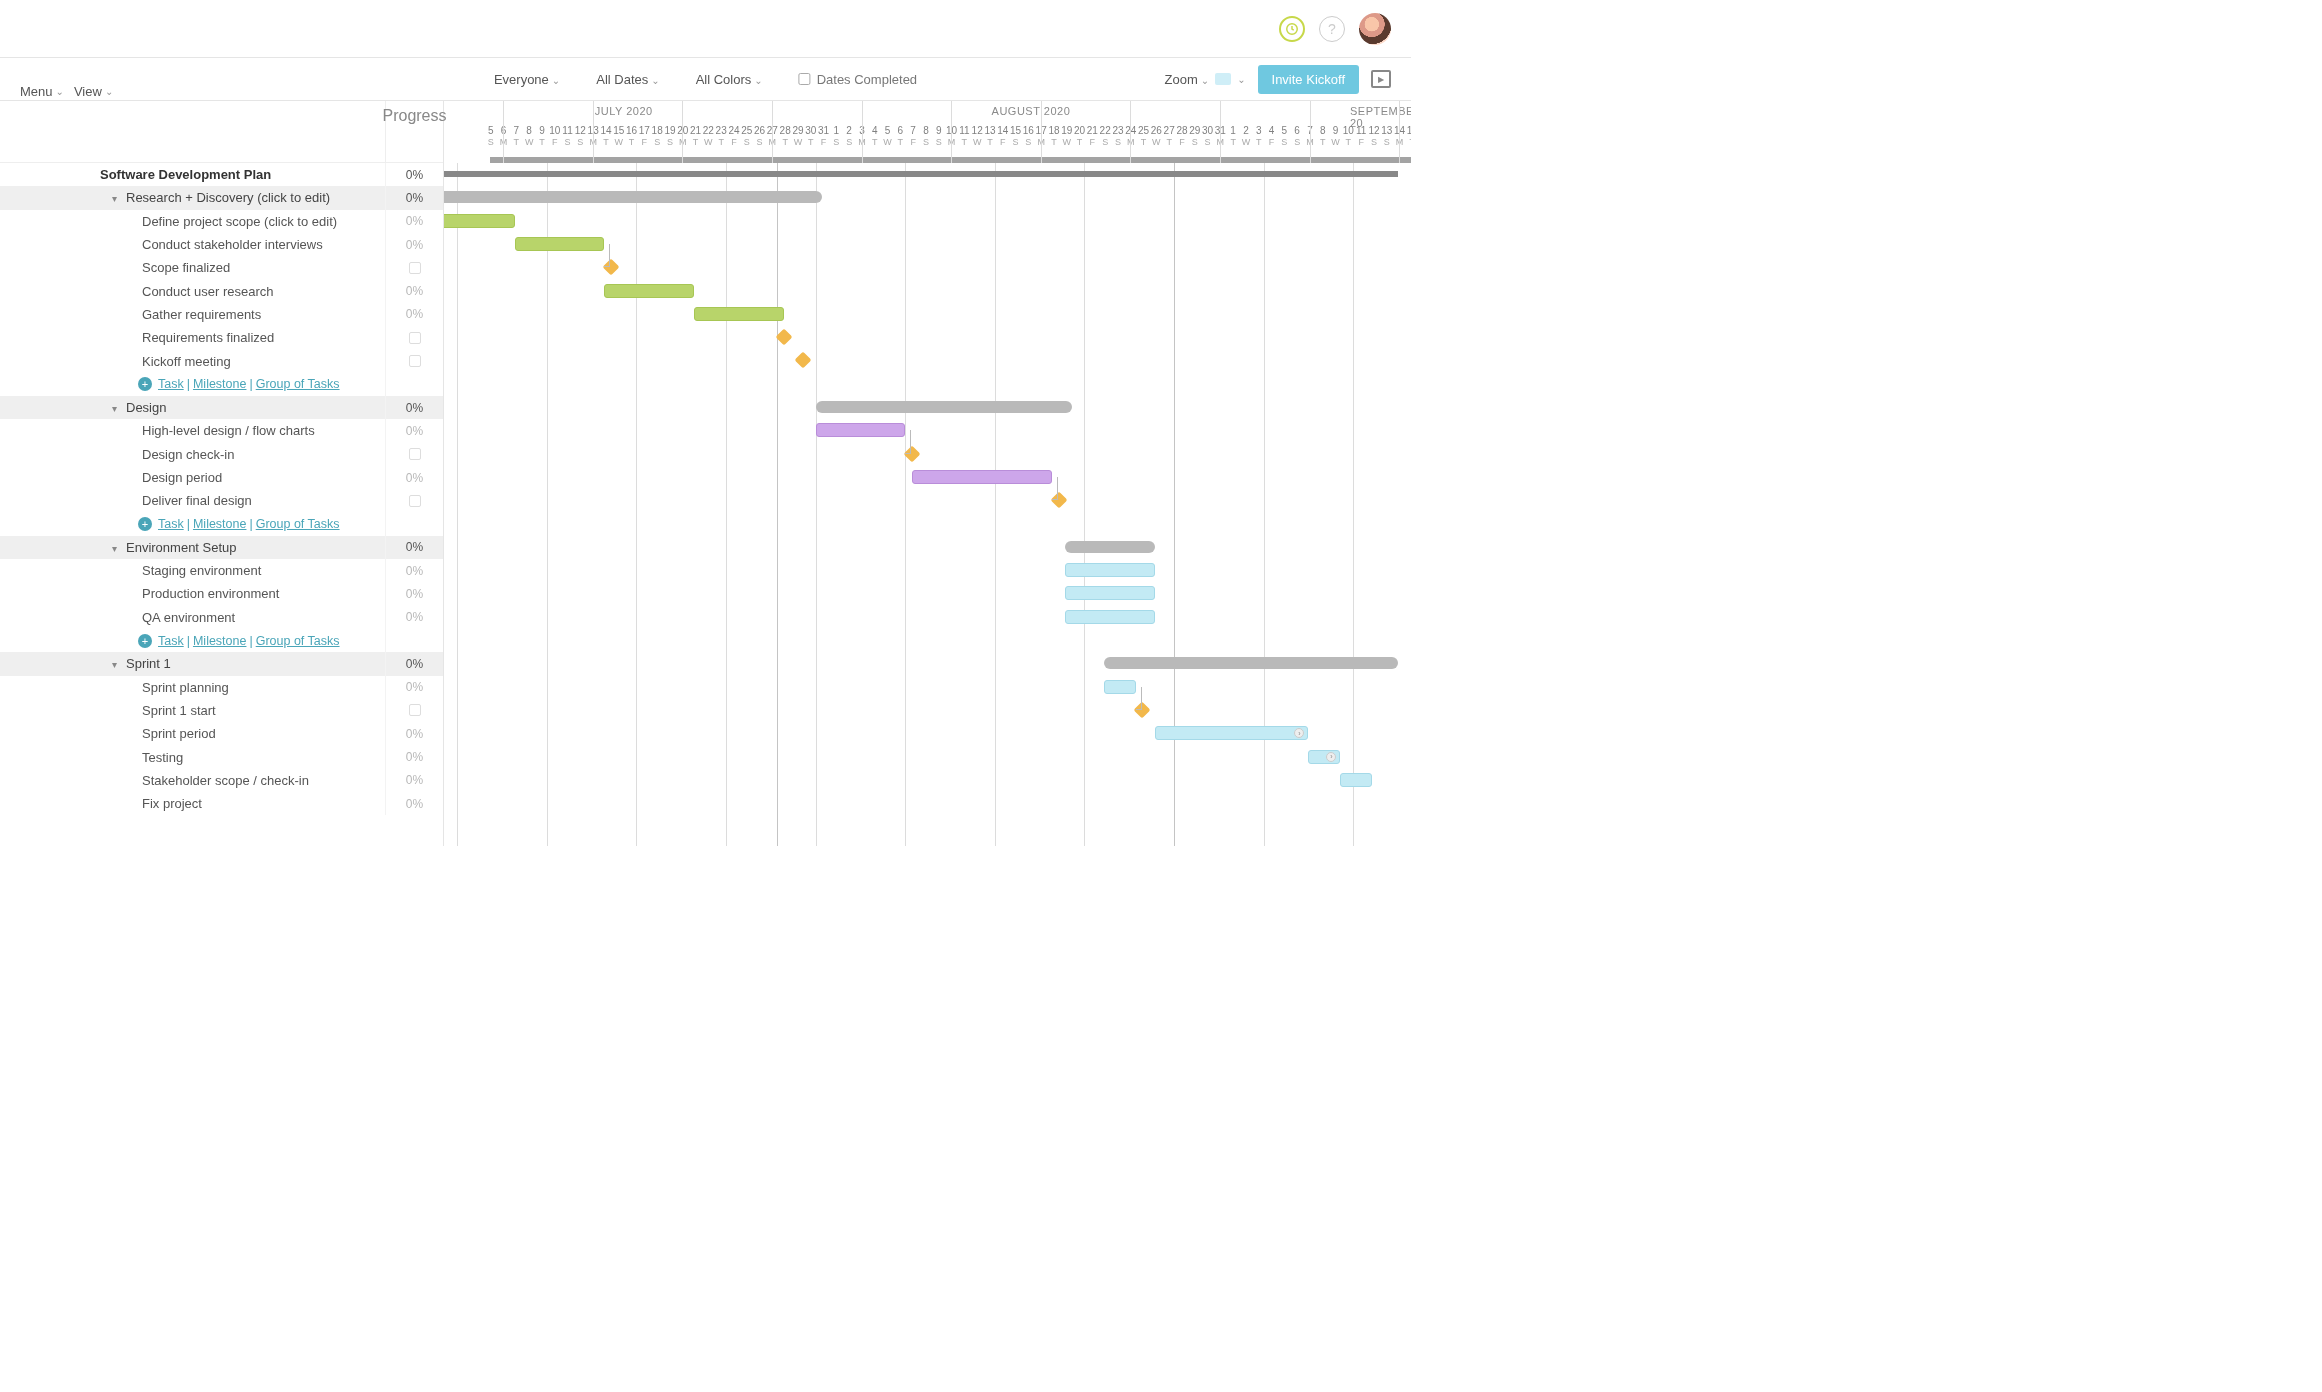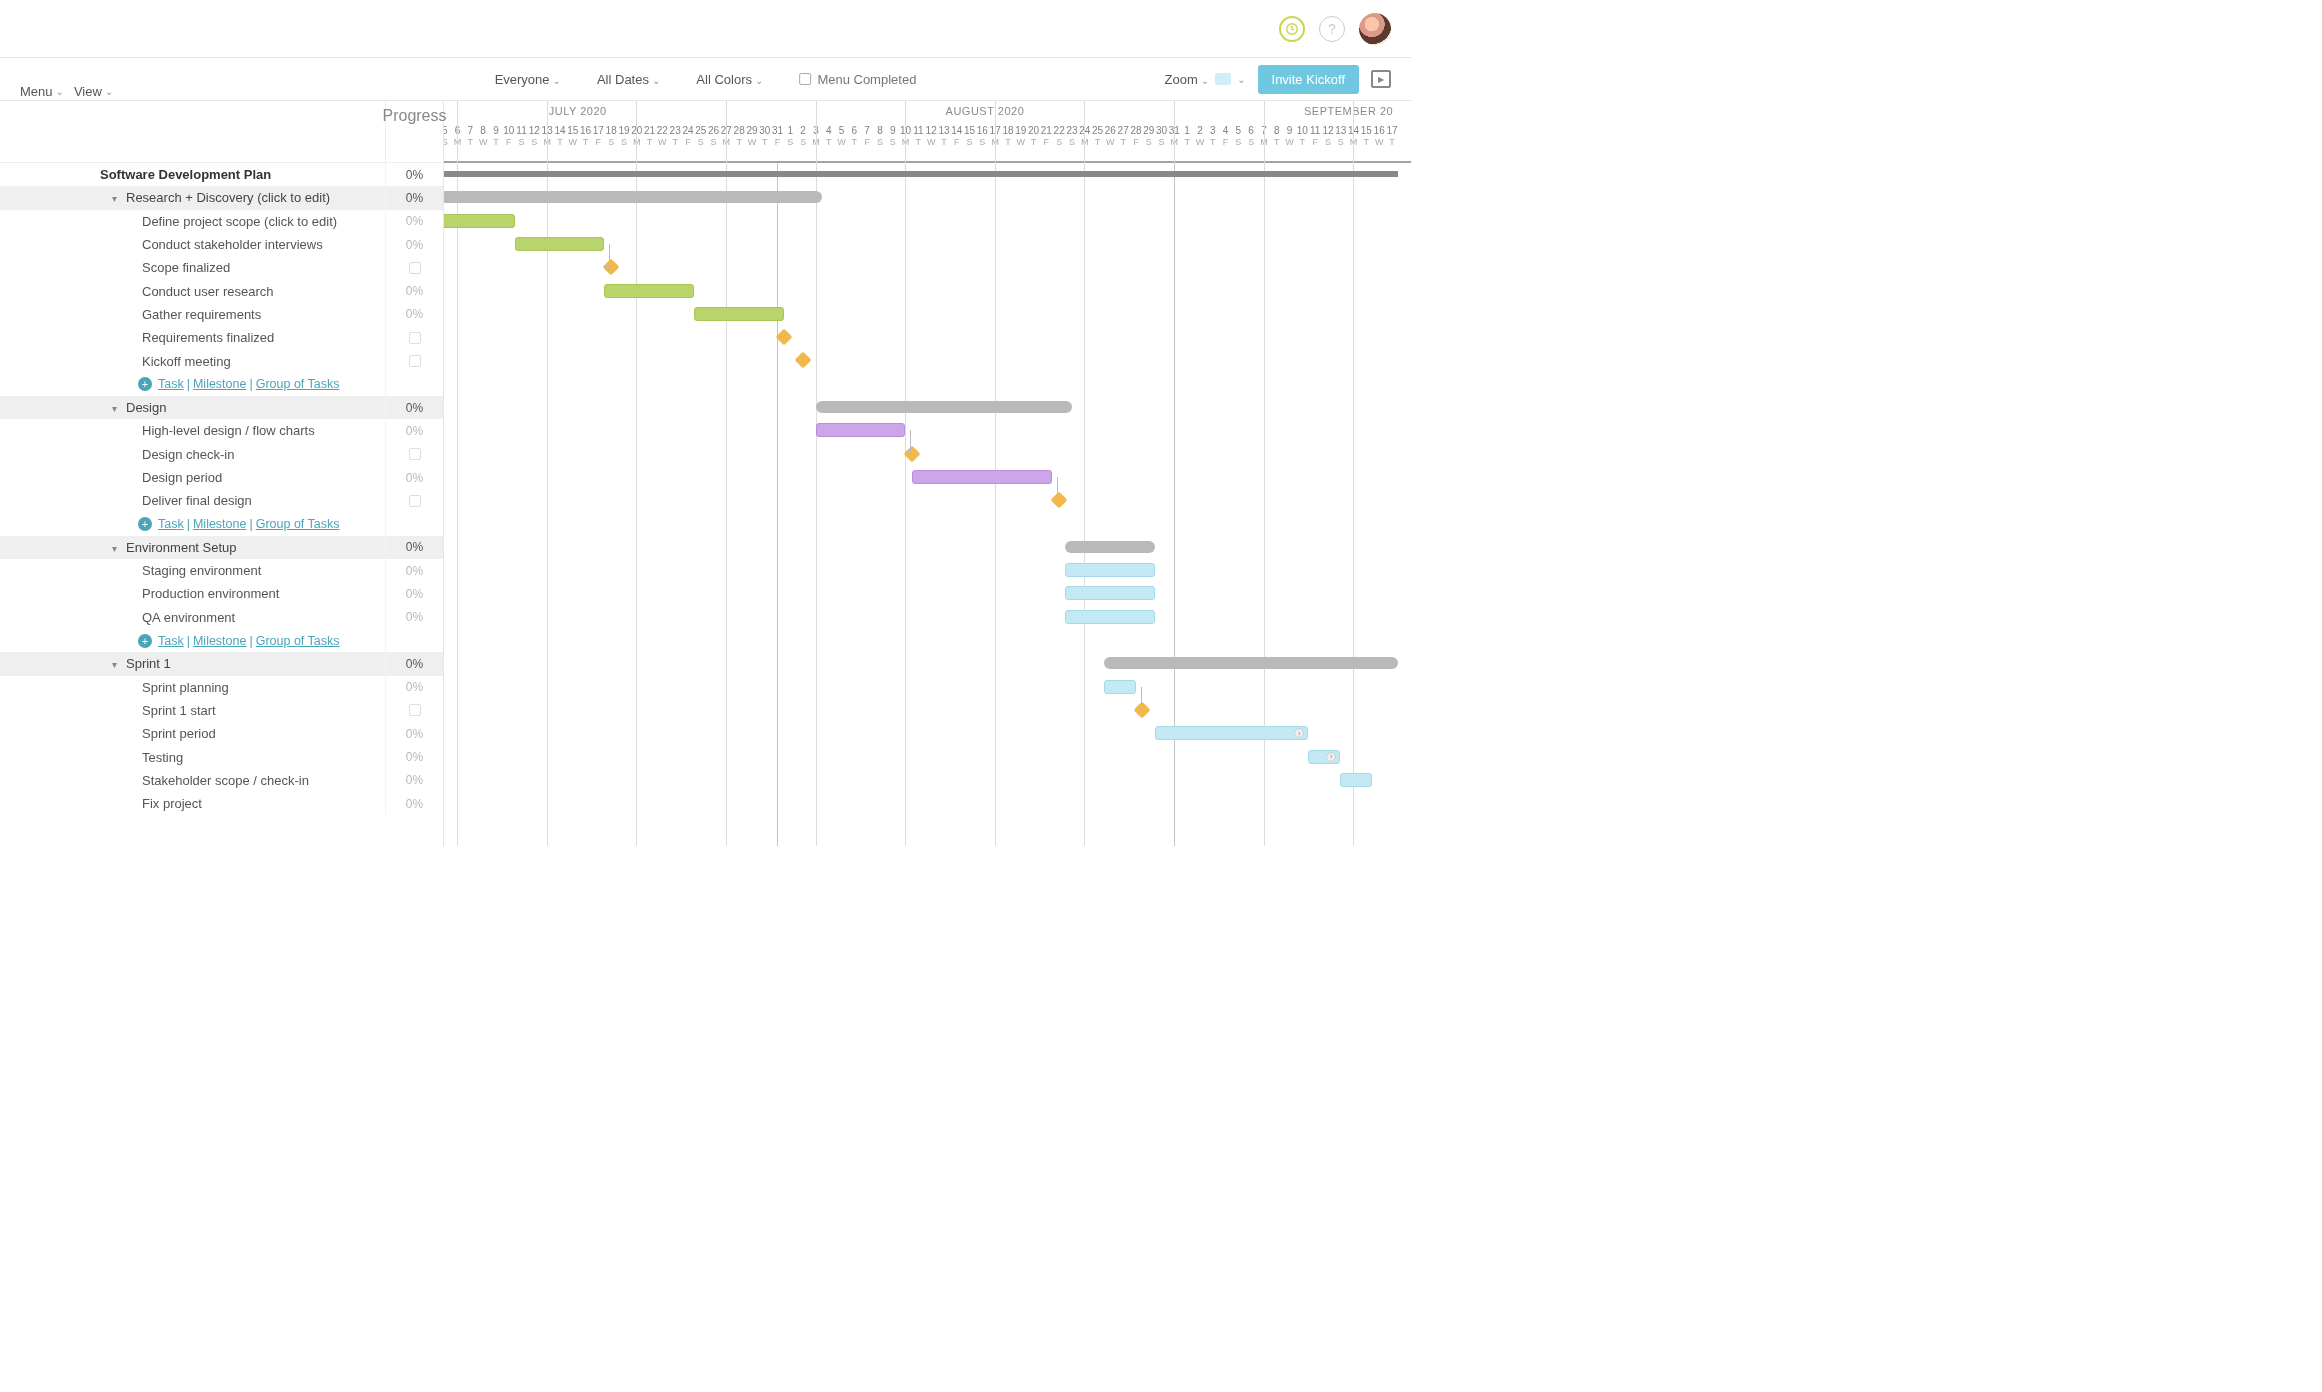--- a/index.html
+++ b/index.html
@@ -53,21 +53,21 @@
 .row.group .name { padding-left:112px; color:#444; font-weight:500; }
 .row.group .caret { display:inline-block; width:10px; font-size:10px; color:#888; margin-right:4px; }
 .row.task .name { padding-left:142px; color:#555; }
 .row.addline .name { padding-left:138px; font-size:12.5px; }
 .row.addline .plus { display:inline-flex; width:14px; height:14px; border-radius:50%; background:#4aa5b8; color:#fff; align-items:center; justify-content:center; font-size:11px; margin-right:6px; }
 .row.addline a { color:#4aa5b8; text-decoration:underline; cursor:pointer; }
 .row.addline .sep { color:#4aa5b8; margin:0 3px; }
 
 
 .timeline { flex:1; overflow:hidden; position:relative; }
-.tl-header { height:62px; position:relative; border-bottom:2px solid #a3a3a3; }
+.tl-header { height:62px; position:relative; border-bottom:6px solid #a3a3a3;margin-left:46px; }
 .month-row { height:24px; display:flex; position:relative; }
 .month { position:absolute; top:4px; font-size:11px; color:#8a8a8a; letter-spacing:0.5px; }
 .day-row { position:absolute; top:24px; left:0; right:0; height:38px; }
 .day-col { position:absolute; top:0; width:13.5px; text-align:center; }
 .day-col .dnum { font-size:10px; color:#808080; line-height:12px; }
 .day-col .dltr { font-size:9px; color:#aaa; line-height:11px; }
 
 .tl-body { position:absolute; top:62px; left:0; right:0; bottom:0; }
 .grid-line { position:absolute; top:0; bottom:0; width:1px; background:#dcdcdc; }
 
@@ -110,21 +110,21 @@
           <span>View</span>
           <span class="chev">⌄</span>
         </div>
     </div>
     <div class="tb-center">
       <div class="filter"><span>Everyone</span><span class="chev">⌄</span></div>
       <div class="filter"><span>All Dates</span><span class="chev">⌄</span></div>
       <div class="filter"><span>All Colors</span><span class="chev">⌄</span></div>
       <div class="hide-completed">
           <span class="cb"></span>
-          <span>Menu Completed</span>
+          <span>Dates Completed</span>
         </div>
     </div>
     <div class="tb-right">
       <div class="zoom-wrap">
         <span class="filter"><span>Zoom</span><span class="chev">⌄</span></span>
         <span class="zoom-swatch"></span>
         <span class="chev" style="font-size:10px;color:#999;">⌄</span>
       </div>
       <div class="invite-btn">Invite Kickoff</div>
       <div class="present-icon"></div>

